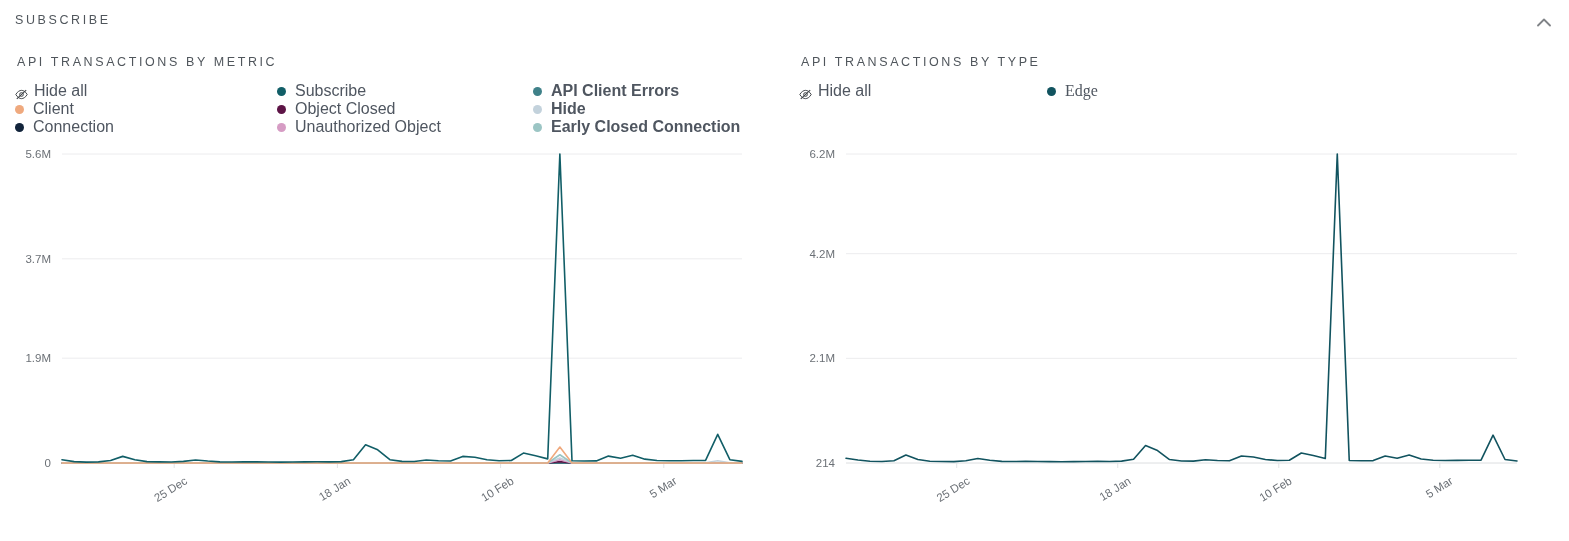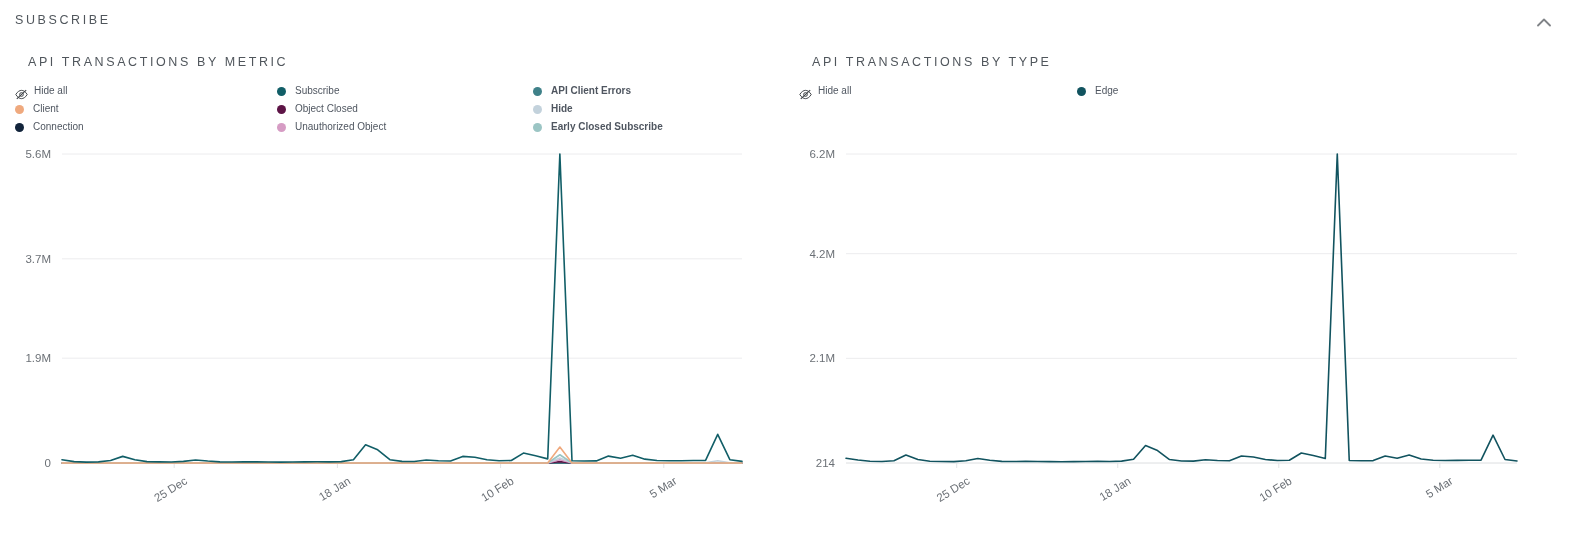--- a/index.html
+++ b/index.html
@@ -59,21 +59,21 @@
   .chart-panel {
     position: absolute;
     top: 0;
     height: 499px;
   }
   .chart-panel.left  { left: 0px;   width: 784px; }
   .chart-panel.right { left: 784px; width: 785px; }
 
   .chart-title {
     position: absolute;
-    left: 28px;
+    left: 17px;
     top: 13px;
     font-size: 12.5px;
     letter-spacing: 2.6px;
     color: #50565c;
     white-space: nowrap;
   }
 
   
   .legend {
     position: absolute;
@@ -93,21 +93,21 @@
     white-space: nowrap;
   }
   .legend-swatch {
     width: 9px;
     height: 9px;
     border-radius: 50%;
     margin-right: 9px;
     flex: 0 0 auto;
   }
   .legend-label {
-    font-size: 10px;
+    font-size: 16px;
     color: #4f5660;
     line-height: 18px;
   }
   .eye-slash {
     width: 13px;
     height: 11px;
     margin-right: 6px;
     flex: 0 0 auto;
     display: block;
   }
@@ -201,21 +201,21 @@
         <div class="legend-item">
           <span class="legend-swatch" style="background:#3f8189"></span>
           <span class="legend-label">API Client Errors</span>
         </div>
         <div class="legend-item">
           <span class="legend-swatch" style="background:#c3d2dc"></span>
           <span class="legend-label">Hide</span>
         </div>
         <div class="legend-item">
           <span class="legend-swatch" style="background:#9bc5c4"></span>
-          <span class="legend-label">Early Closed Subscribe</span>
+          <span class="legend-label">Early Closed Connection</span>
         </div>
       </div>
     </div>
 
     <div class="plot-wrap">
       <svg class="plot-svg" id="plot-0" width="784" height="399">
           <line x1="62" x2="742" y1="321" y2="321" class="axisline"></line>
           <text x="51" y="325" class="ytick-label">0</text>
           <line x1="62" x2="742" y1="216.16071428571428" y2="216.16071428571428" class="gridline"></line>
           <text x="51" y="220.16071428571428" class="ytick-label">1.9M</text>
@@ -253,21 +253,21 @@
             <svg width="13" height="11" viewBox="0 0 16 13">
               <path d="M1 6.5 C3 2.8, 6 1.4, 8 1.4 C10 1.4, 13 2.8, 15 6.5
                        C13 10.2, 10 11.6, 8 11.6 C6 11.6, 3 10.2, 1 6.5 Z" fill="none" stroke="#3f4347" stroke-width="1.2"></path>
               <circle cx="8" cy="6.5" r="2.3" fill="none" stroke="#3f4347" stroke-width="1.2"></circle>
               <line x1="2.2" y1="12" x2="13.8" y2="1" stroke="#3f4347" stroke-width="1.3"></line>
             </svg>
           </span>
           <span class="legend-label">Hide all</span>
         </div>
       </div>
-      <div class="legend-col" style="left:278px;">
+      <div class="legend-col" style="left:248px;font-family:Liberation Serif, serif;">
         <div class="legend-item">
           <span class="legend-swatch" style="background:#11535f"></span>
           <span class="legend-label">Edge</span>
         </div>
       </div>
     </div>
 
     <div class="plot-wrap">
       <svg class="plot-svg" id="plot-1" width="785" height="399">
           <line x1="62" x2="733" y1="321" y2="321" class="axisline"></line>

